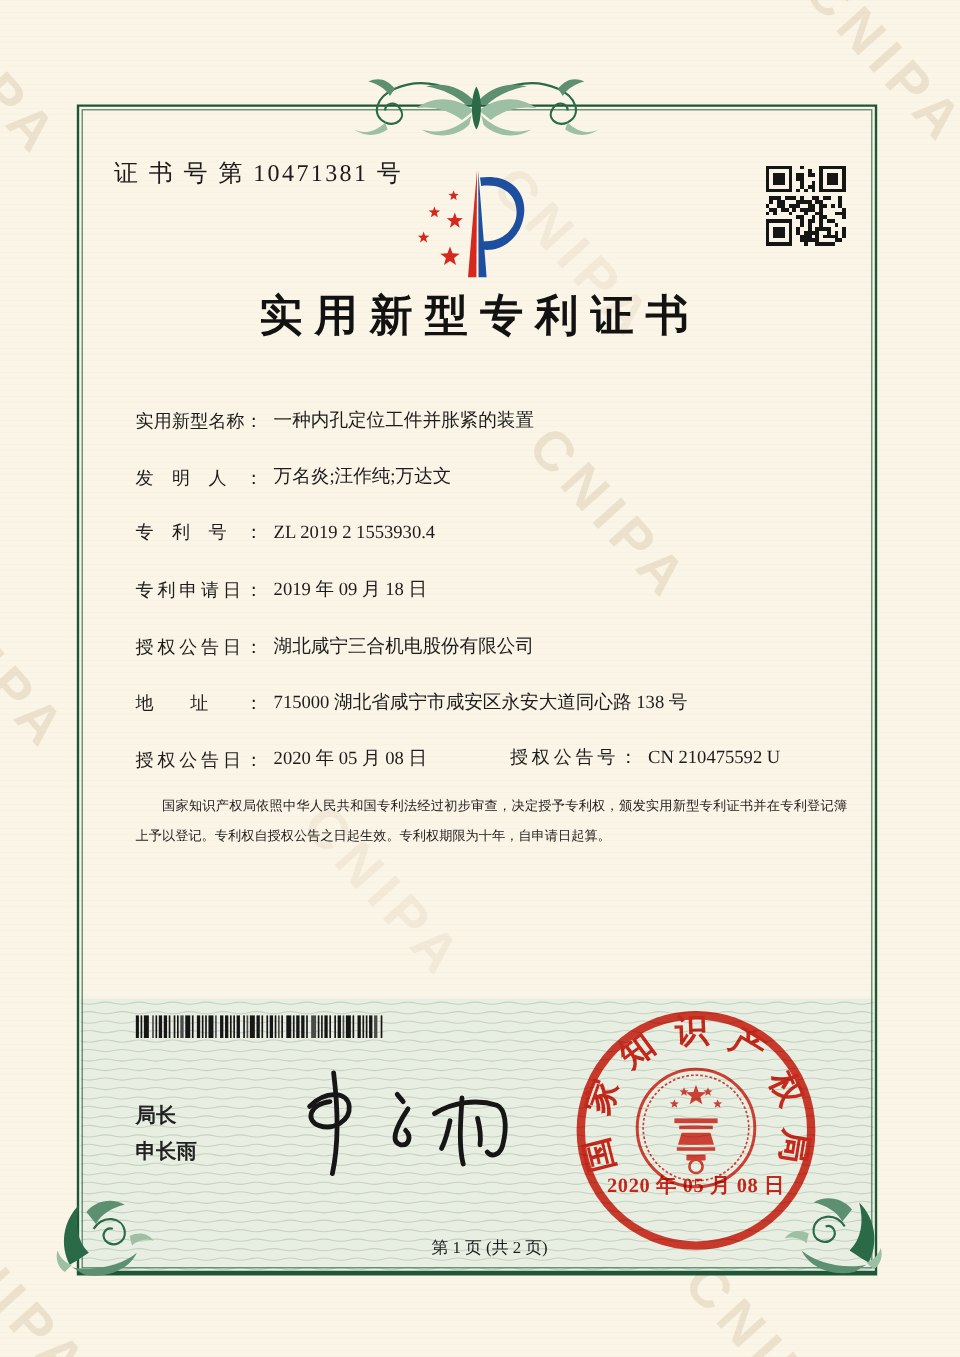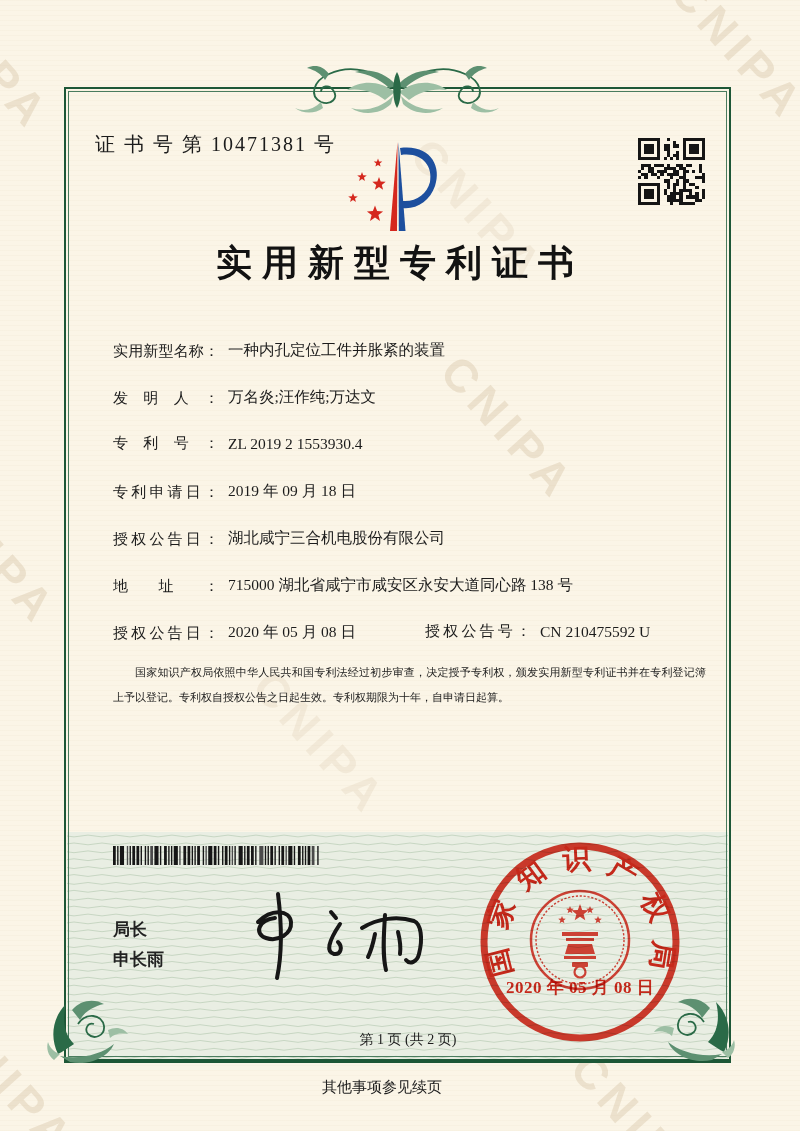--- a/index.html
+++ b/index.html
@@ -518,15 +518,14 @@
       <rect x="88" y="98" width="28" height="3"></rect>
       <path d="M90 104 h24 l3 10 h-30 z"></path>
       <rect x="86" y="116" width="32" height="3"></rect>
       <rect x="94" y="122" width="16" height="5" rx="1"></rect>
       <circle cx="102" cy="132" r="5.5" fill="none" stroke="#dd3125" stroke-width="2.2"></circle>
     </g>
   </svg>
   <div class="seal-date">2020 年 05 月 08 日</div>
 
   <div class="page-info">第 1 页 (共 2 页)</div>
-  <div class="note">其他事项参见续页</div>
 
 </div>
 
 </body></html>

